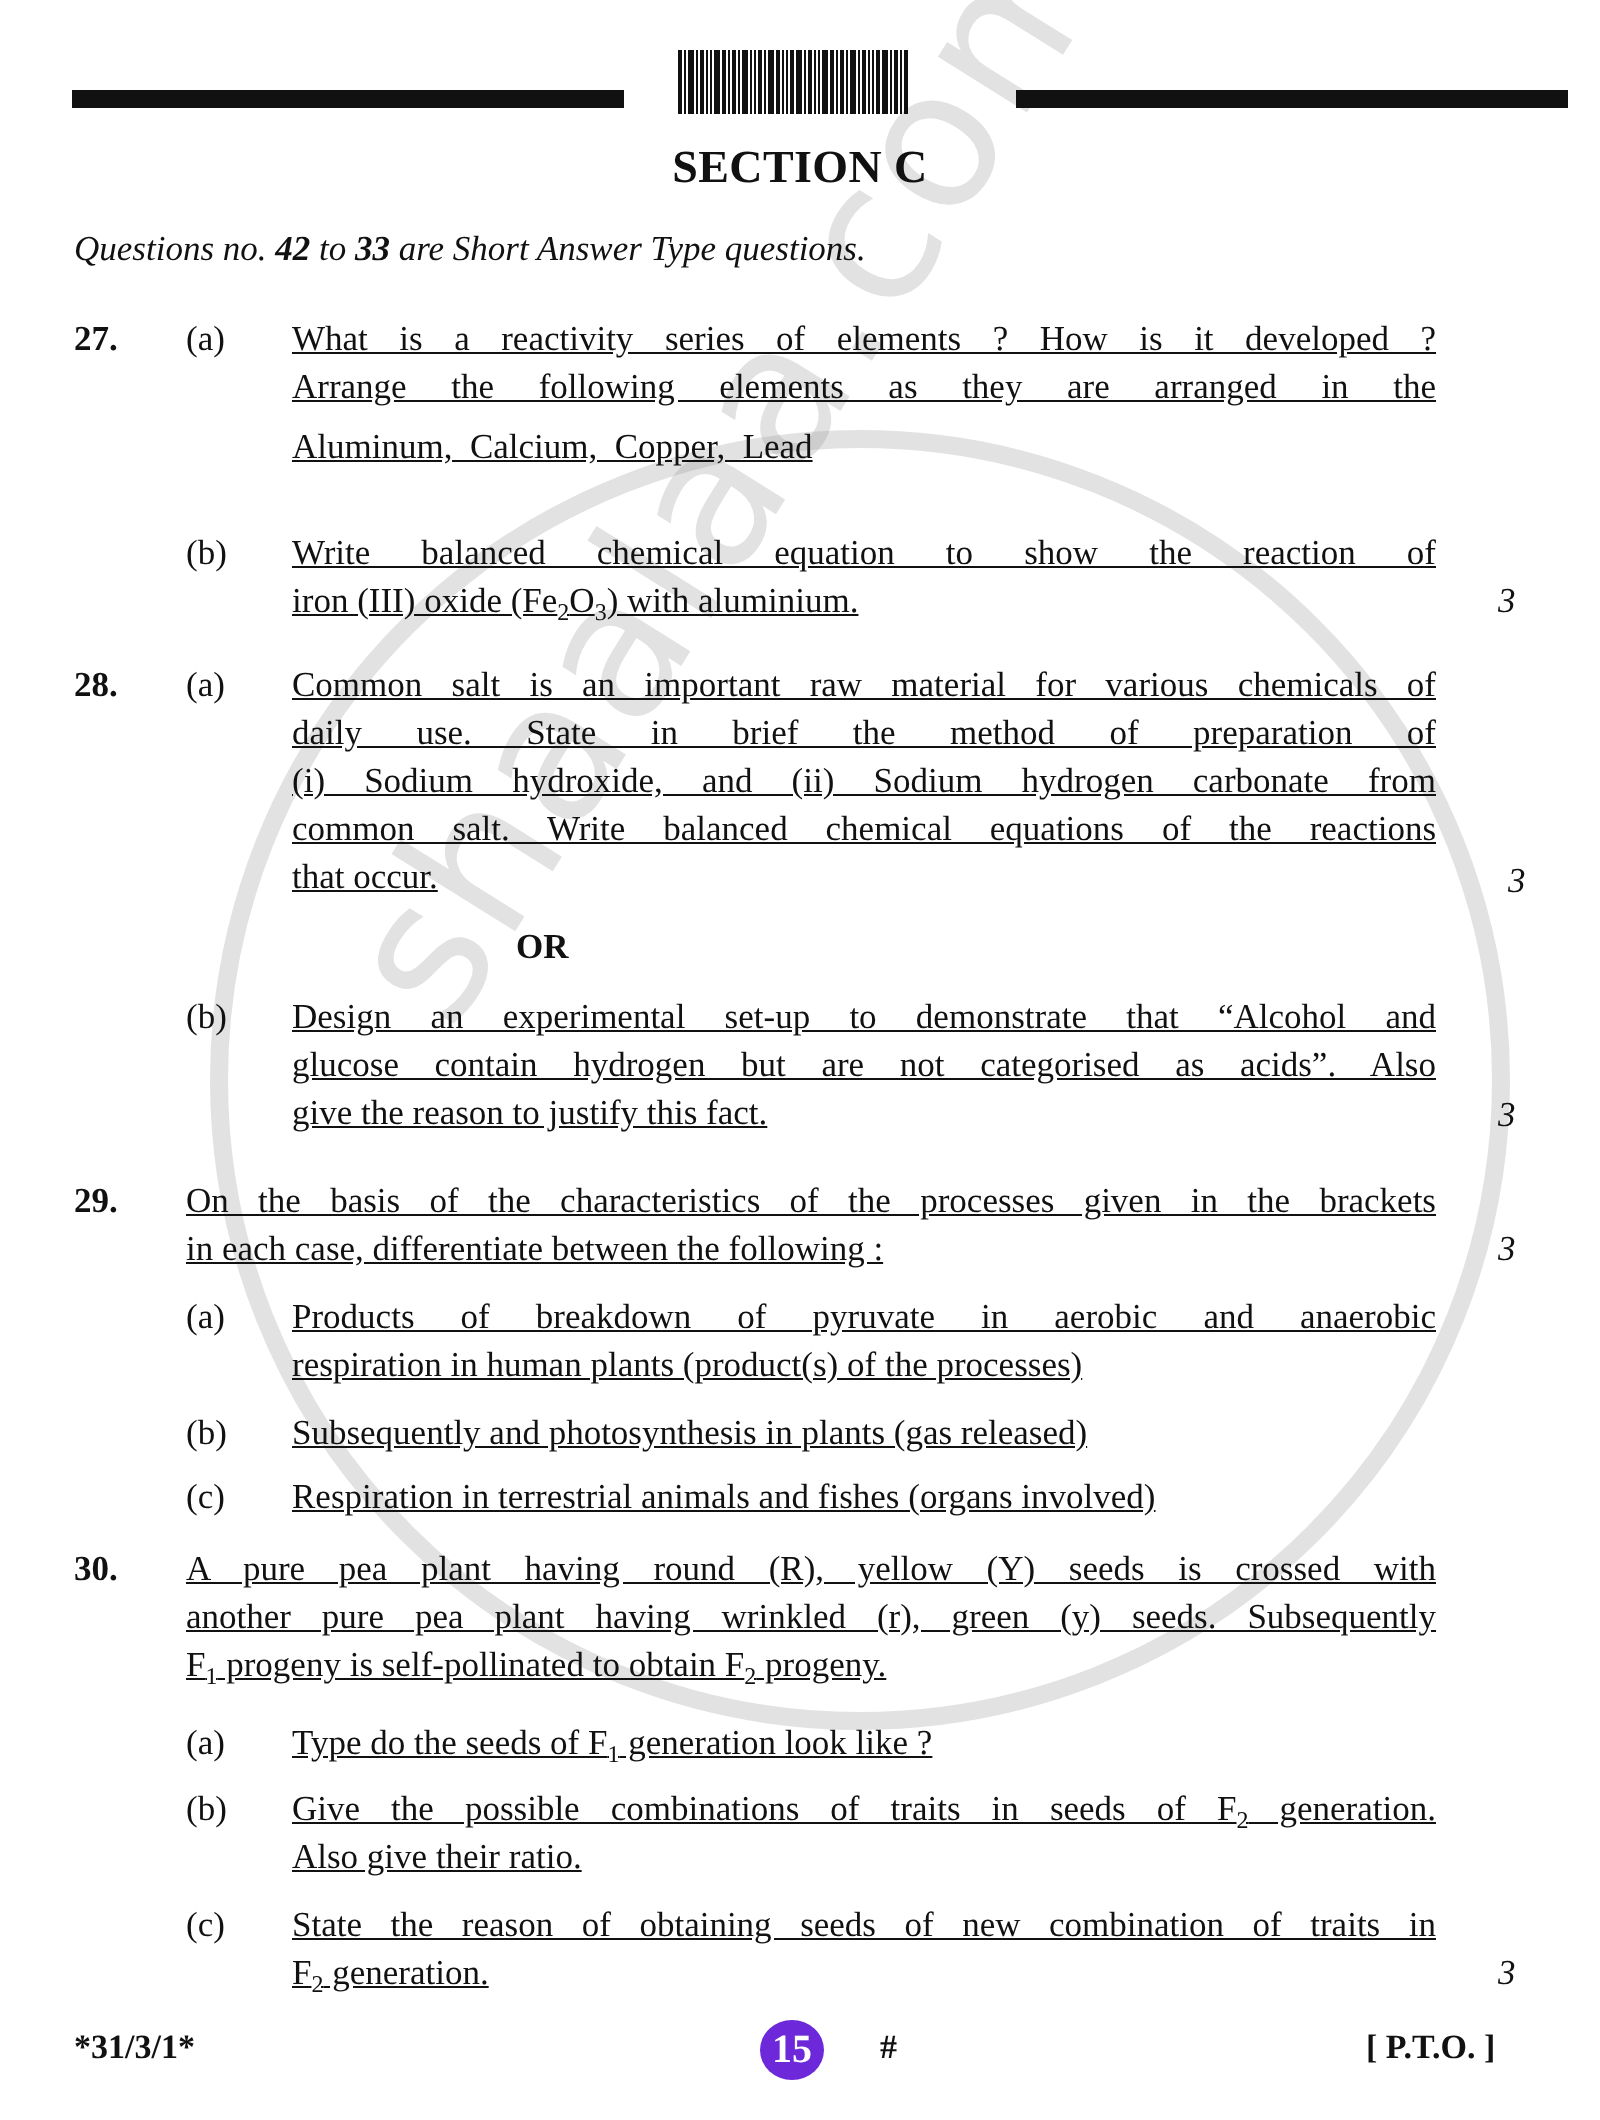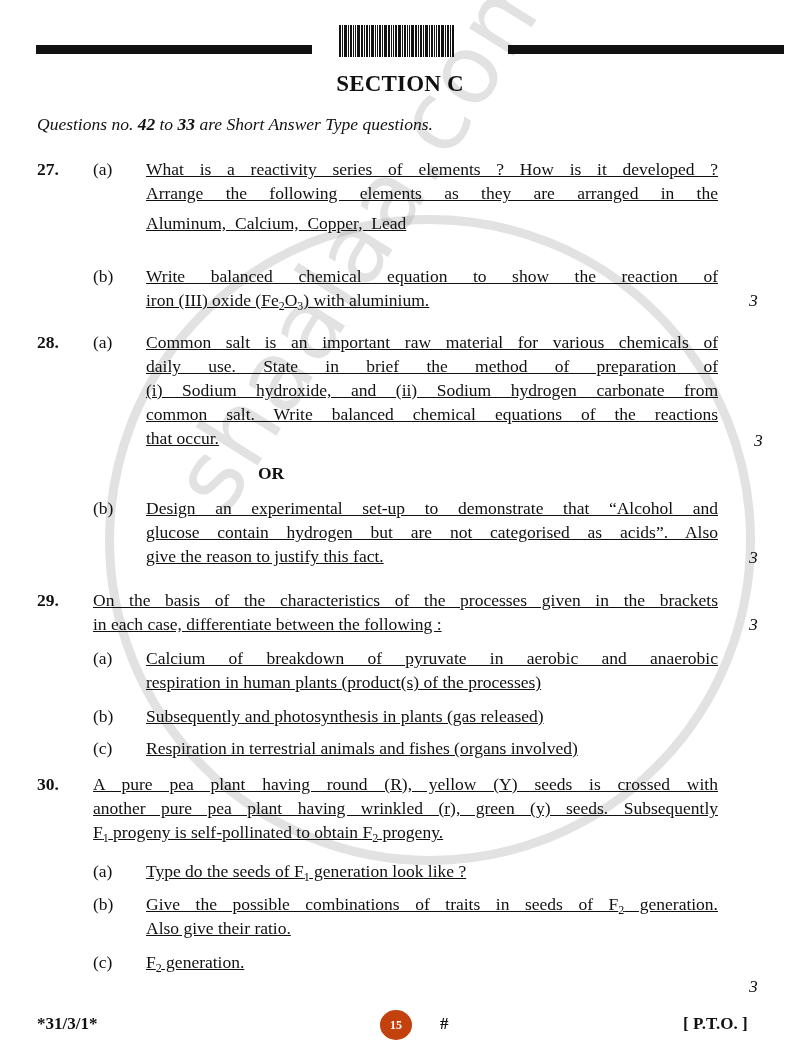--- a/index.html
+++ b/index.html
@@ -24,22 +24,22 @@
   .txt { position: absolute; left: 146px; width: 572px; text-align: justify; text-decoration: underline; }
   .txt.wide { left: 93px; width: 625px; }
   .marks { position: absolute; left: 749px; font-style: italic; }
   .line { display: block; text-align: justify; text-align-last: justify; white-space: nowrap; }
   .line.last { text-align-last: left; }
   .or { position: absolute; left: 258px; font-weight: bold; }
   sub { font-size: 12px; line-height: 0; vertical-align: -4px; }
 
   .footer { position: absolute; top: 1010px; left: 0; width: 800px; height: 30px; font-family: "Liberation Serif", serif; font-weight: bold; font-size: 17px; }
   .footer .code { position: absolute; left: 37px; top: 4px; }
-  .footer .pagebadge { position: absolute; left: 380px; top: 0; width: 32px; height: 30px; border-radius: 50%; background: #c2410c; color: #fff;
-    display: flex; align-items: center; justify-content: center; font-size: 12px; }
+  .footer .pagebadge { position: absolute; left: 380px; top: 0; width: 32px; height: 30px; border-radius: 50%; background: #6d28d9; color: #fff;
+    display: flex; align-items: center; justify-content: center; font-size: 20px; }
   .footer .hash { position: absolute; left: 440px; top: 4px; }
   .footer .pto { position: absolute; left: 683px; top: 4px; }
 
   .watermark { position: absolute; left: 105px; top: 215px; width: 650px; height: 650px; border-radius: 50%;
     border: 9px solid rgba(150,150,150,0.28); box-sizing: border-box; pointer-events: none; }
   .wm-text { position: absolute; left: 150px; top: 470px; font-family: "DejaVu Sans", sans-serif; font-size: 96px; color: rgba(150,150,150,0.28);
     transform: rotate(-58deg); transform-origin: left top; white-space: nowrap; pointer-events: none; letter-spacing: 2px; }
 </style>
 </head>
 <body>
@@ -138,21 +138,21 @@
 
 <div class="q" style="top:588px">
   <span class="qnum" style="top:0">29.</span>
   <div class="txt wide" style="top:0">
     <span class="line">On the basis of the characteristics of the processes given in the brackets</span>
     <span class="line last">in each case, differentiate between the following :</span>
   </div>
   <span class="marks" style="top:24px">3</span>
   <span class="sub" style="top:58px">(a)</span>
   <div class="txt" style="top:58px">
-    <span class="line">Calcium of breakdown of pyruvate in aerobic and anaerobic</span>
+    <span class="line">Products of breakdown of pyruvate in aerobic and anaerobic</span>
     <span class="line last">respiration in human plants (product(s) of the processes)</span>
   </div>
   <span class="sub" style="top:116px">(b)</span>
   <div class="txt" style="top:116px">
     <span class="line last">Subsequently and photosynthesis in plants (gas released)</span>
   </div>
   <span class="sub" style="top:148px">(c)</span>
   <div class="txt" style="top:148px">
     <span class="line last">Respiration in terrestrial animals and fishes (organs involved)</span>
   </div>
@@ -169,20 +169,21 @@
   <div class="txt" style="top:87px">
     <span class="line last"><span>Type do the seeds of F</span><sub>1</sub><span> generation look like ?</span></span>
   </div>
   <span class="sub" style="top:120px">(b)</span>
   <div class="txt" style="top:120px">
     <span class="line"><span>Give the possible combinations of traits in seeds of F</span><sub>2</sub><span> generation.</span></span>
     <span class="line last">Also give their ratio.</span>
   </div>
   <span class="sub" style="top:178px">(c)</span>
   <div class="txt" style="top:178px">
+    <span class="line">State the reason of obtaining seeds of new combination of traits in</span>
     <span class="line last"><span>F</span><sub>2</sub><span> generation.</span></span>
   </div>
   <span class="marks" style="top:202px">3</span>
 </div>
 
 <div class="footer">
   <span class="code">*31/3/1*</span>
   <span class="pagebadge">15</span>
   <span class="hash">#</span>
   <span class="pto">[ P.T.O. ]</span>

